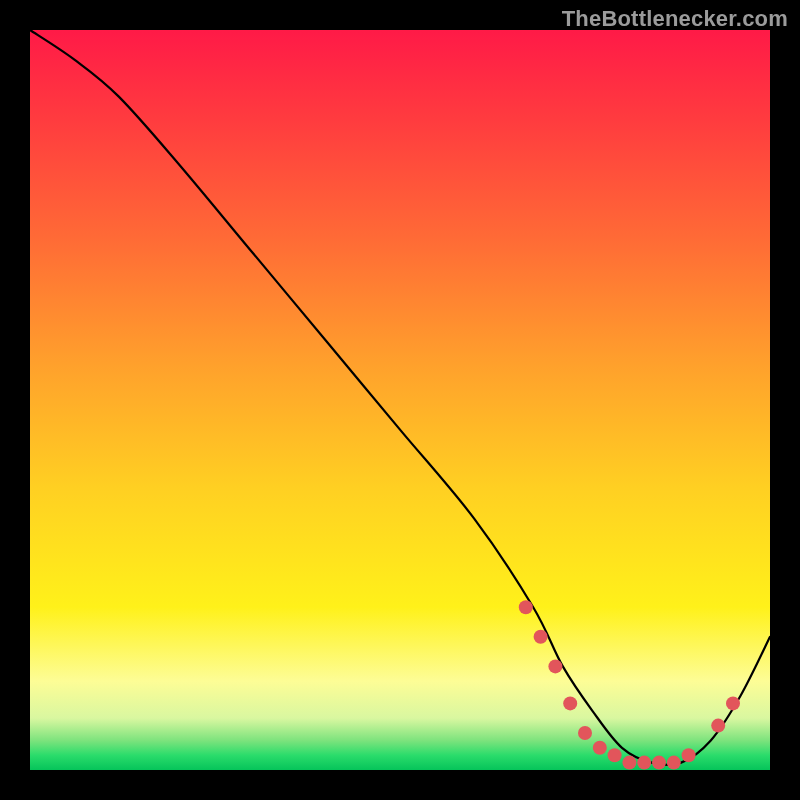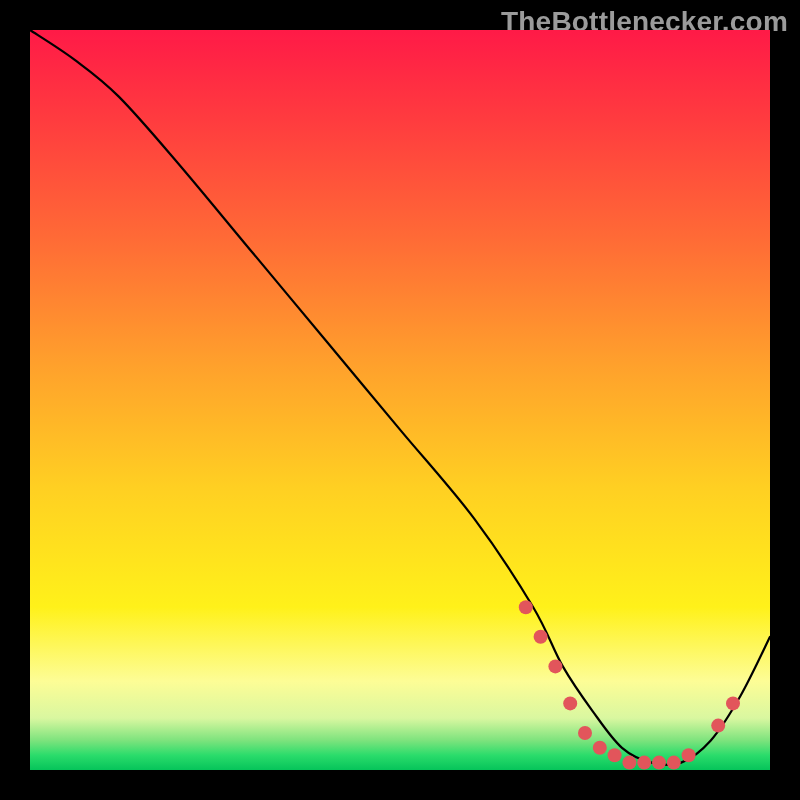--- a/index.html
+++ b/index.html
@@ -39,21 +39,21 @@
       #7de37d 96%,
       #2bdc6b 98%,
       #06c45a 100%
     );
   }
   .attribution {
     position: absolute;
     top: 6px;
     right: 12px;
     color: #9b9b9b;
-    font-size: 28px;
+    font-size: 22px;
     font-weight: 600;
     letter-spacing: 0.2px;
   }
   svg.curve {
     position: absolute;
     left: 0;
     top: 0;
     width: 740px;
     height: 740px;
     overflow: visible;

